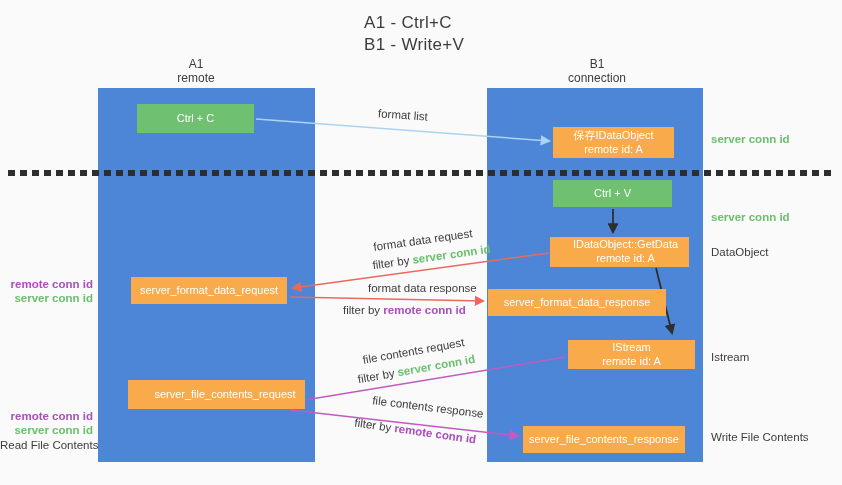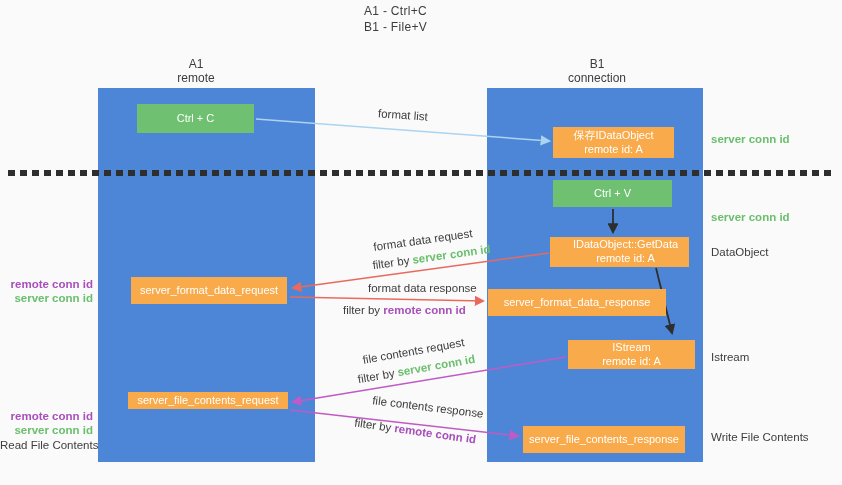--- a/index.html
+++ b/index.html
@@ -3,21 +3,21 @@
 <meta charset="utf-8">
 <style>
   html,body { margin:0; padding:0; }
   .canvas {
     position:relative; width:842px; height:485px;
     background:#fafafa; overflow:hidden;
     font-family:"Liberation Sans", sans-serif;
     color:#3d3d3d;
   }
   .abs { position:absolute; }
-  .title { left:364px; top:4px; font-size:12px; line-height:1.3; letter-spacing:0.3px; }
+  .title { left:364px; top:12px; font-size:17px; line-height:1.3; letter-spacing:0.3px; }
   .col-header { text-align:center; font-size:12px; line-height:1.2; }
   .lifeline { background:#4e86d7; }
   .dotted { left:8px; top:170px; width:828px; height:6px;
     background:repeating-linear-gradient(90deg,#2e2e2e 0 7px, transparent 7px 12px); }
   .node {
     display:flex; flex-direction:column; justify-content:center;
     color:#ffffff; font-size:11px; line-height:1.25; text-align:center; white-space:nowrap;
   }
   .green-node { background:#6fc071; }
   .orange-node { background:#f9aa4a; }
@@ -29,21 +29,21 @@
   .dark-text { color:#3d3d3d; font-weight:normal; }
   svg.arrows { left:0; top:0; pointer-events:none; }
 </style>
 </head>
 <body>
 
 <div class="canvas">
 
   <div class="abs title">
     <div>A1 - Ctrl+C</div>
-    <div>B1 - File+V</div>
+    <div>B1 - Write+V</div>
   </div>
 
   <div class="abs col-header" style="left:136px; top:57px; width:120px;">
     <div>A1</div>
     <div>remote</div>
   </div>
   <div class="abs col-header" style="left:537px; top:57px; width:120px;">
     <div>B1</div>
     <div>connection</div>
   </div>
@@ -101,21 +101,21 @@
 
   <div class="abs node orange-node" style="left:488px; top:289px; width:178px; height:27px;">
     <div>server_format_data_response</div>
   </div>
 
   <div class="abs node orange-node" style="left:568px; top:340px; width:127px; height:29px;">
     <div>IStream</div>
     <div>remote id: A</div>
   </div>
 
-  <div class="abs node orange-node" style="left:128px; top:392px; width:160px; height:17px;">
+  <div class="abs node orange-node" style="left:128px; top:380px; width:160px; height:29px;padding-left:17px;">
     <div>server_file_contents_request</div>
   </div>
 
   <div class="abs node orange-node" style="left:523px; top:426px; width:162px; height:27px;">
     <div>server_file_contents_response</div>
   </div>
 
   <div class="abs flow-label" style="left:378px; top:109px; transform:rotate(4deg);">format list</div>
 
   <div class="abs flow-label" style="left:373px; top:234px; transform:rotate(-8deg);">format data request</div>

